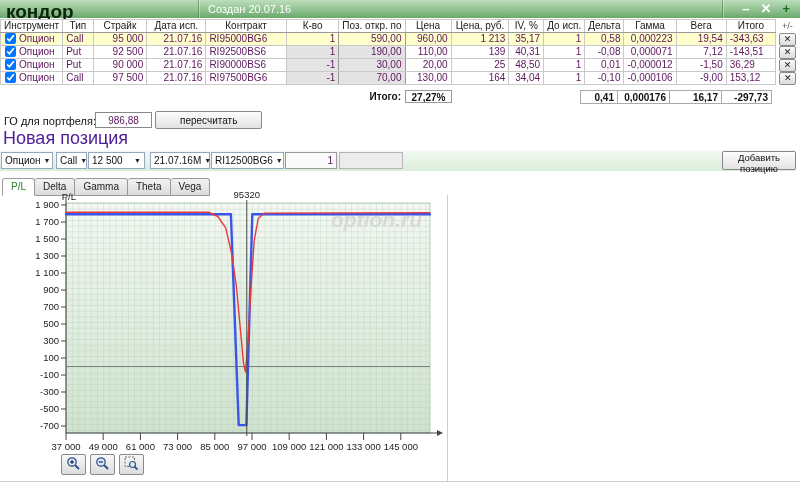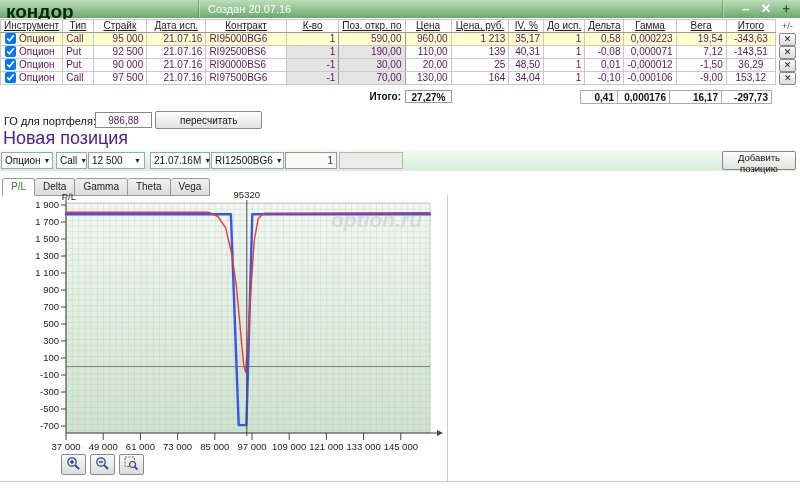--- a/index.html
+++ b/index.html
@@ -14,30 +14,30 @@
   .tb-created{position:absolute;left:208px;top:3px;font-size:11px;color:#fff;}
   .window-controls{position:absolute;right:10px;top:0;height:18px;display:flex;gap:11px;align-items:center;}
   .wc{font-size:13px;font-weight:bold;color:#fff;line-height:18px;cursor:pointer;}
   .wc-add{color:#1e6b1e;}
 
   
   table.positions{position:absolute;left:0;top:19px;border-collapse:collapse;table-layout:fixed;}
   table.positions td{padding:0 3px;font-size:10px;height:12px;line-height:12px;
     white-space:nowrap;overflow:hidden;border:1px solid #c9c9c9;box-sizing:border-box;color:#5c145c;}
   tr.hd td{background:#fff;text-align:center;border-bottom-color:#9a9a9a;}
-  .hlink{text-decoration:underline;color:#1a1a1a;cursor:pointer;}
+  .hlink{color:#1a1a1a;cursor:pointer;}
   .hplain{color:#555;font-size:9px;}
   .c0{width:57px;text-align:left;} .c1{width:31px;text-align:left;}
   .c2{width:55px;text-align:right;} .c3{width:60px;text-align:right;}
   .c4{width:82px;text-align:left;} .c5{width:55px;text-align:right;}
   .c6{width:65px;text-align:right;} .c7{width:47px;text-align:right;}
   .c8{width:58px;text-align:right;} .c9{width:35px;text-align:right;}
   .c10{width:35px;text-align:right;} .c11{width:38px;text-align:right;}
   .c12{width:52px;text-align:right;} .c13{width:52px;text-align:right;}
-  .c14{width:50px;text-align:center;} .c15{width:23px;}
+  .c14{width:50px;text-align:left;} .c15{width:23px;}
   td.c0,td.c1{color:#111;}
   tr.body td.gcol{background:#e4e4e4;border-left-color:#9a9a9a;border-right-color:#9a9a9a;}
   tr.body.hl td{background:#ffffcc;}
   td.plusminus{border:none!important;background:#fff!important;text-align:center;padding:0 2px;}
   .positions input[type=checkbox]{width:11px;height:11px;margin:0 3px 0 1px;vertical-align:-2px;}
   .xbtn{width:17px;height:13px;font-size:9px;line-height:8px;padding:0;border:1px solid #8a8a8a;
     background:linear-gradient(#fafafa,#dcdcdc);color:#222;border-radius:2px;cursor:pointer;}
 
   
   .totals-label{position:absolute;left:280px;top:91px;width:121px;text-align:right;

